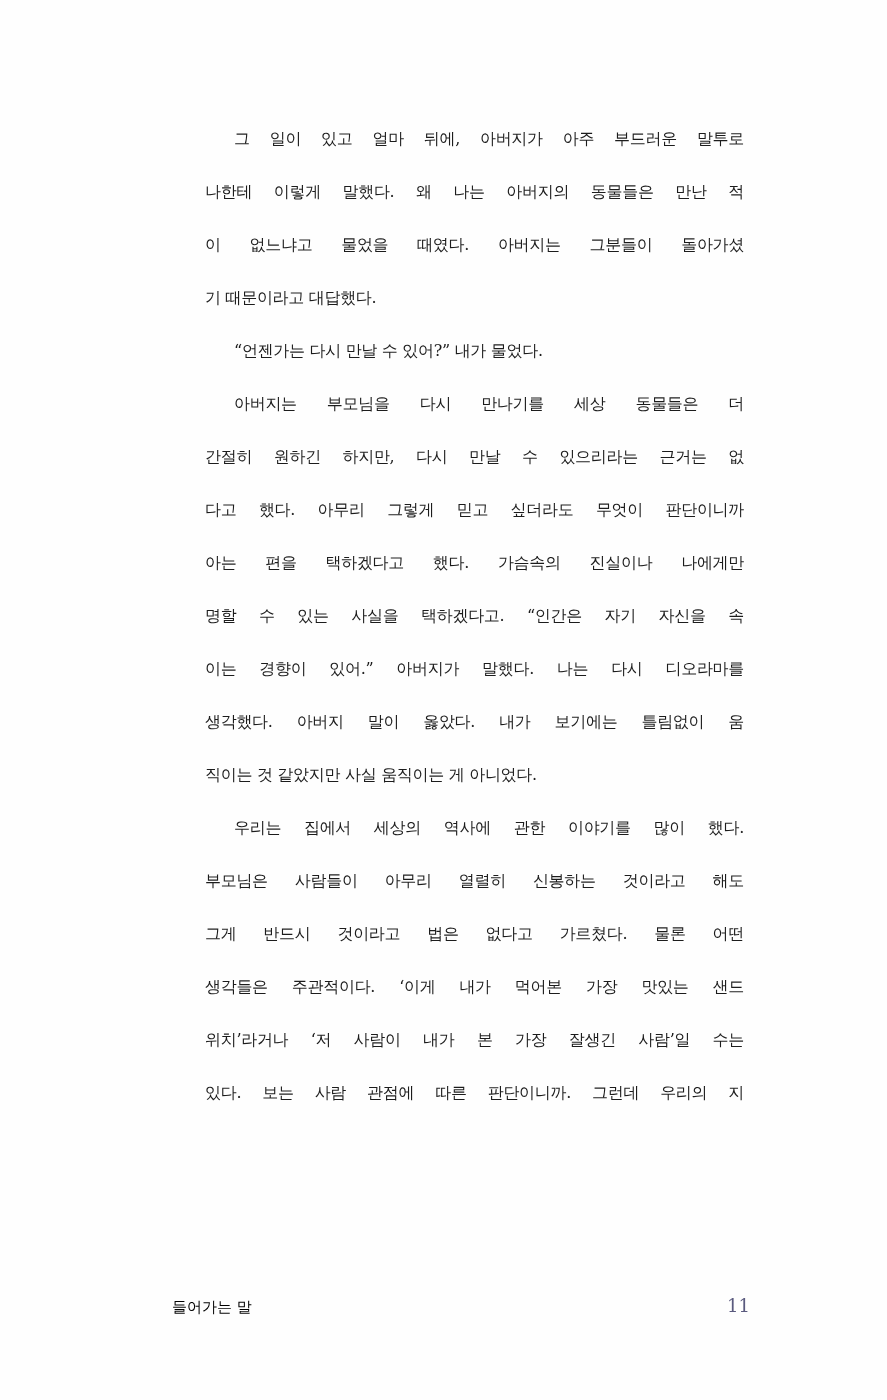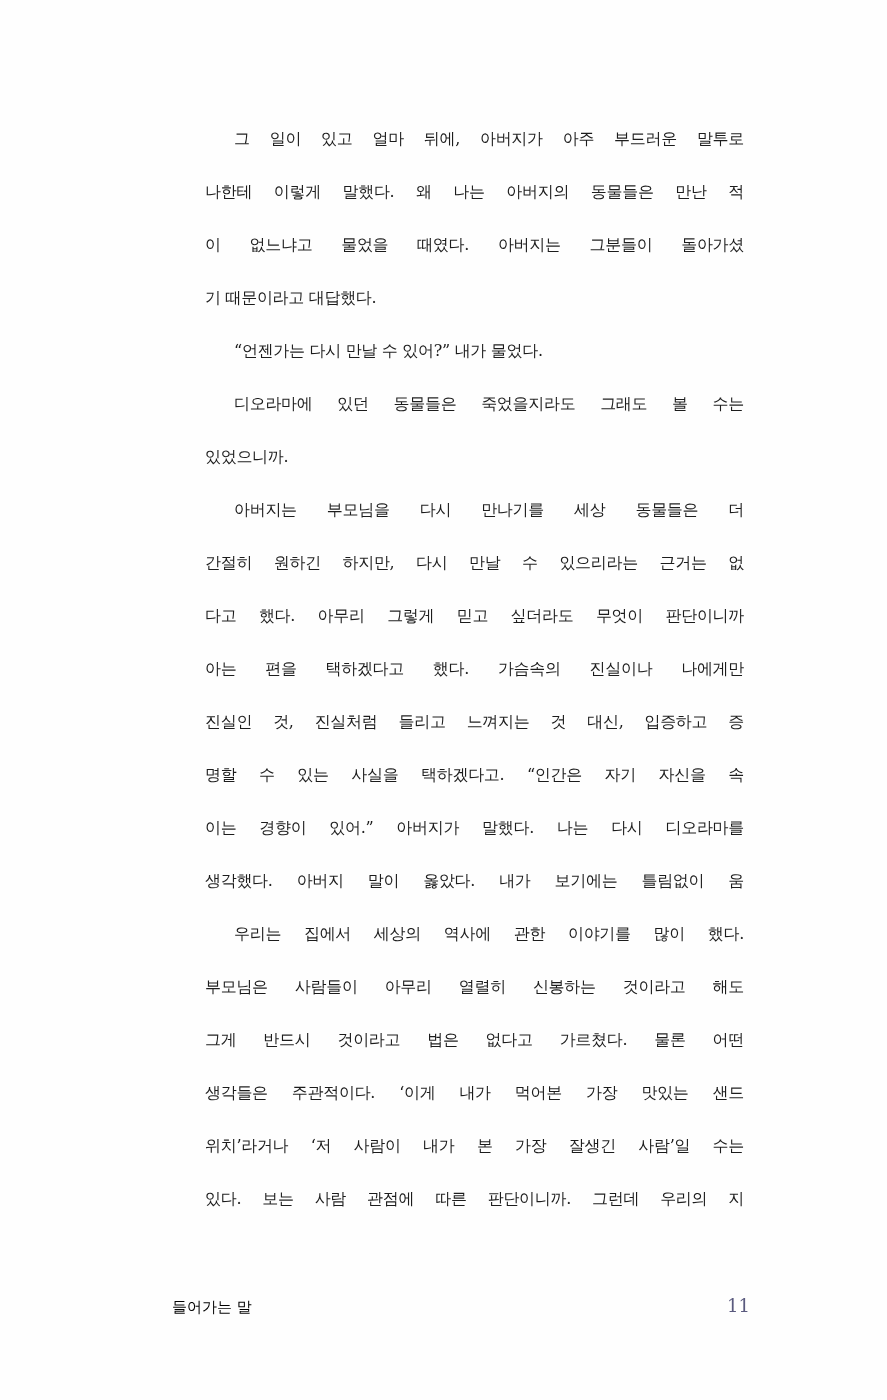--- a/index.html
+++ b/index.html
@@ -34,32 +34,28 @@
     <div class="para">
       <span class="line indent">그 일이 있고 얼마 뒤에, 아버지가 아주 부드러운 말투로</span>
       <span class="line">나한테 이렇게 말했다. 왜 나는 아버지의 동물들은 만난 적</span>
       <span class="line">이 없느냐고 물었을 때였다. 아버지는 그분들이 돌아가셨</span>
       <span class="line last">기 때문이라고 대답했다.</span>
     </div>
     <div class="para">
       <span class="line indent last">“언젠가는 다시 만날 수 있어?” 내가 물었다.</span>
     </div>
     <div class="para">
-      <span class="line indent">디오라마에 있던 동물들은 죽었을지라도 그래도 볼 수는</span>
-      <span class="line last">있었으니까.</span>
-    </div>
-    <div class="para">
       <span class="line indent">아버지는 부모님을 다시 만나기를 세상 동물들은 더</span>
       <span class="line">간절히 원하긴 하지만, 다시 만날 수 있으리라는 근거는 없</span>
       <span class="line">다고 했다. 아무리 그렇게 믿고 싶더라도 무엇이 판단이니까</span>
       <span class="line">아는 편을 택하겠다고 했다. 가슴속의 진실이나 나에게만</span>
-      <span class="line">진실인 것, 진실처럼 들리고 느껴지는 것 대신, 입증하고 증</span>
       <span class="line">명할 수 있는 사실을 택하겠다고. “인간은 자기 자신을 속</span>
       <span class="line">이는 경향이 있어.” 아버지가 말했다. 나는 다시 디오라마를</span>
       <span class="line">생각했다. 아버지 말이 옳았다. 내가 보기에는 틀림없이 움</span>
+      <span class="line last">직이는 것 같았지만 사실 움직이는 게 아니었다.</span>
     </div>
     <div class="para">
       <span class="line indent">우리는 집에서 세상의 역사에 관한 이야기를 많이 했다.</span>
       <span class="line">부모님은 사람들이 아무리 열렬히 신봉하는 것이라고 해도</span>
       <span class="line">그게 반드시 것이라고 법은 없다고 가르쳤다. 물론 어떤</span>
       <span class="line">생각들은 주관적이다. ‘이게 내가 먹어본 가장 맛있는 샌드</span>
       <span class="line">위치’라거나 ‘저 사람이 내가 본 가장 잘생긴 사람’일 수는</span>
       <span class="line">있다. 보는 사람 관점에 따른 판단이니까. 그런데 우리의 지</span>
     </div>
   </div>

